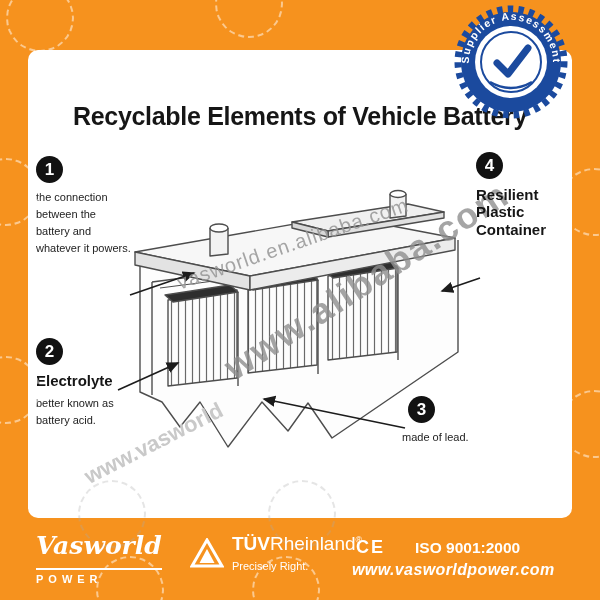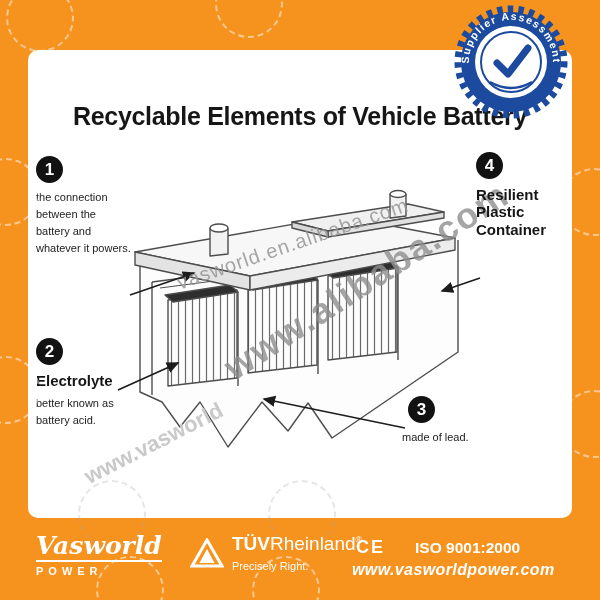--- a/index.html
+++ b/index.html
@@ -37,21 +37,21 @@
 
   
   .stamp{position:absolute;border:2px dashed rgba(255,255,255,.5);border-radius:50%;
          width:64px;height:64px;z-index:5;pointer-events:none;}
   .stamp--gray{border-color:rgba(170,170,170,.3);}
 
   
   .footer-item{position:absolute;color:#fff;z-index:6;}
   .brand{left:36px;top:533px;}
   .brand-script{font-family:"DejaVu Serif",serif;font-style:italic;font-weight:bold;
-                font-size:25px;line-height:1;border-bottom:2px solid #fff;padding-bottom:2px;
+                font-size:25px;line-height:1;border-bottom:2px solid #fff;padding-bottom:10px;
                 display:inline-block;}
   .brand-sub{font-size:11px;font-weight:bold;letter-spacing:5px;margin-top:3px;}
   .tuv{left:190px;top:534px;display:flex;align-items:center;gap:8px;}
   .tuv-line1{font-size:19px;line-height:1.1;}
   .tuv-bold{font-weight:bold;}
   .tuv-reg{font-size:9px;vertical-align:super;}
   .tuv-tag{font-size:11px;margin-top:5px;}
   .certs{left:356px;top:537px;display:flex;align-items:baseline;gap:30px;}
   .ce{font-size:18px;font-weight:bold;letter-spacing:2px;}
   .iso{font-size:15.5px;font-weight:bold;}

